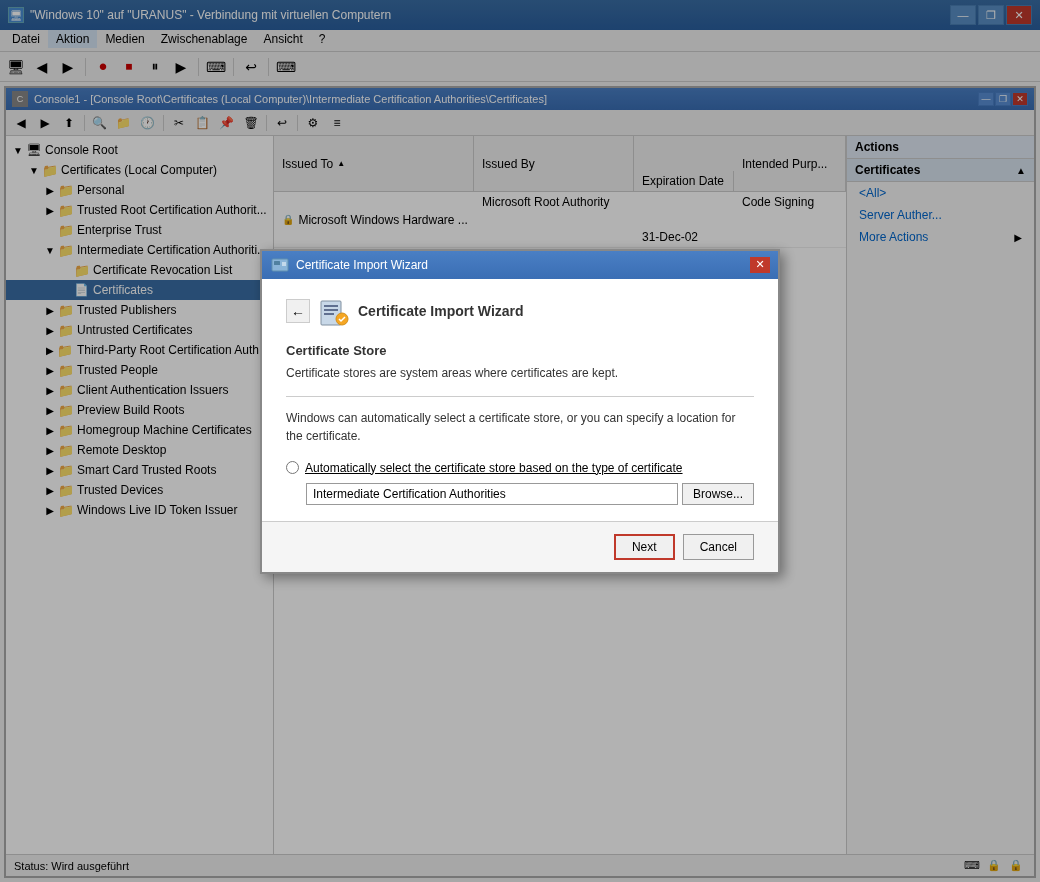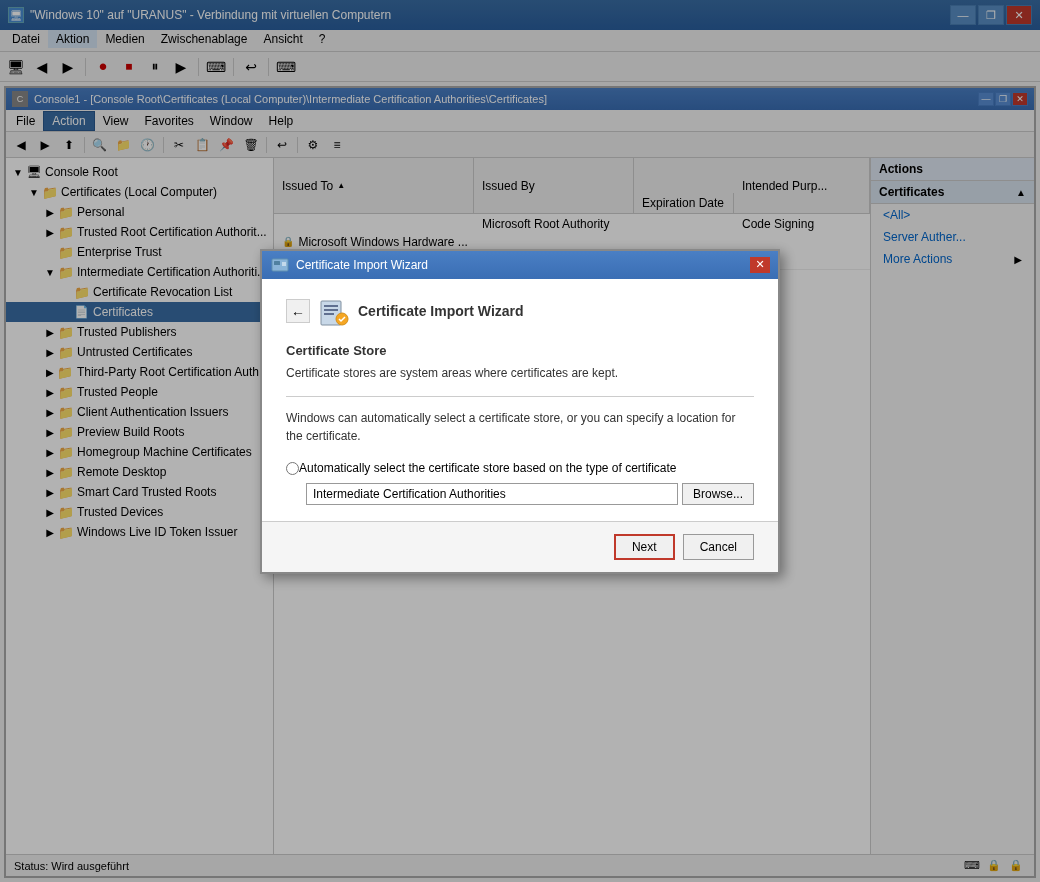--- a/index.html
+++ b/index.html
@@ -66,21 +66,21 @@
     .col-issued-to { width: 200px; }
     .col-issued-by { width: 160px; }
     .col-expiration { width: 100px; margin-top: 35px; }
     .col-intended { flex: 1; }
 
     
     .table-row { display: flex; border-bottom: 1px solid #eee; cursor: pointer; }
     .table-cell { padding: 3px 8px; font-size: 12px; overflow: hidden; text-overflow: ellipsis; white-space: nowrap; }
 
     
-    .actions-panel { width: 164px; border-left: 1px solid #ccc; background: #f5f5f5; }
+    .actions-panel { width: 188px; border-left: 1px solid #ccc; background: #f5f5f5; }
     .actions-header { background: #e0e8f4; padding: 4px 8px; font-weight: bold; font-size: 12px; border-bottom: 1px solid #ccc; }
     .actions-subheader { background: #d8e4f0; padding: 4px 8px; font-size: 12px; display: flex; justify-content: space-between; align-items: center; border-bottom: 1px solid #ccc; font-weight: bold; }
     .actions-item { padding: 4px 12px; font-size: 12px; cursor: pointer; display: flex; justify-content: space-between; align-items: center; }
     .actions-item-text { color: #0066cc; text-decoration: none; }
 
     
     .status-bar { background: #f0f0f0; height: 22px; border-top: 1px solid #ccc; display: flex; align-items: center; padding: 0 8px; font-size: 11px; }
     .status-icons { margin-left: auto; display: flex; gap: 2px; }
     .status-icon { width: 20px; height: 20px; display: flex; align-items: center; justify-content: center; }
 
@@ -98,21 +98,21 @@
     .modal-back-btn { width: 24px; height: 24px; border: 1px solid #ccc; background: #f0f0f0; cursor: pointer; display: flex; align-items: center; justify-content: center; font-size: 14px; }
     .modal-wizard-title { font-size: 14px; font-weight: bold; color: #333; }
     .modal-wizard-icon { width: 32px; height: 32px; display: flex; align-items: center; justify-content: center; margin-right: 8px; }
 
     .modal-section-title { font-size: 13px; font-weight: bold; margin-bottom: 8px; color: #333; }
     .modal-section-desc { font-size: 12px; color: #333; margin-bottom: 16px; }
     .modal-divider { height: 1px; background: #ccc; margin: 12px 0; }
 
     .modal-info-text { font-size: 12px; color: #333; margin-bottom: 16px; line-height: 1.5; }
 
-    .radio-option { display: flex; align-items: flex-end; margin-bottom: 8px; font-size: 12px; cursor: pointer; }
+    .radio-option { display: flex; align-items: center; margin-bottom: 8px; gap: 6px; font-size: 12px; cursor: pointer; text-decoration: underline; }
     .radio-option input[type="radio"] { margin: 0; }
 
     .cert-store-label { font-size: 12px; margin-bottom: 4px; color: #333; }
     .cert-store-row { display: flex; gap: 4px; align-items: center; }
     .cert-store-input { flex: 1; height: 22px; border: 1px solid #999; padding: 2px 6px; font-size: 12px; background: white; }
     .browse-btn { height: 22px; padding: 0 10px; font-size: 12px; background: #f0f0f0; border: 1px solid #999; cursor: pointer; white-space: nowrap; }
 
     
     .modal-footer { padding: 12px 24px; border-top: 1px solid #ccc; display: flex; justify-content: flex-end; gap: 8px; background: #f5f5f5; }
     .modal-btn { height: 26px; padding: 0 16px; font-size: 12px; cursor: pointer; border: 1px solid #999; background: #f0f0f0; }
@@ -170,28 +170,20 @@
     <div class="inner-title">
       <div style="width:16px;height:16px;background:#888;margin-right:6px;display:flex;align-items:center;justify-content:center;font-size:9px;color:white;">C</div>
       <span class="inner-title-text">Console1 - [Console Root\Certificates (Local Computer)\Intermediate Certification Authorities\Certificates]</span>
       <div class="inner-title-controls">
         <button class="inner-title-btn">—</button>
         <button class="inner-title-btn">❐</button>
         <button class="inner-title-btn close">✕</button>
       </div>
     </div>
 
-    <div class="inner-menu">
-      <span class="inner-menu-item">File</span>
-      <span class="inner-menu-item active">Action</span>
-      <span class="inner-menu-item">View</span>
-      <span class="inner-menu-item">Favorites</span>
-      <span class="inner-menu-item">Window</span>
-      <span class="inner-menu-item">Help</span>
-    </div>
 
     <div class="inner-toolbar">
       <button class="inner-toolbar-btn">◀</button>
       <button class="inner-toolbar-btn">▶</button>
       <button class="inner-toolbar-btn">⬆</button>
       <div class="inner-toolbar-sep"></div>
       <button class="inner-toolbar-btn">🔍</button>
       <button class="inner-toolbar-btn">📁</button>
       <button class="inner-toolbar-btn">🕐</button>
       <div class="inner-toolbar-sep"></div>

